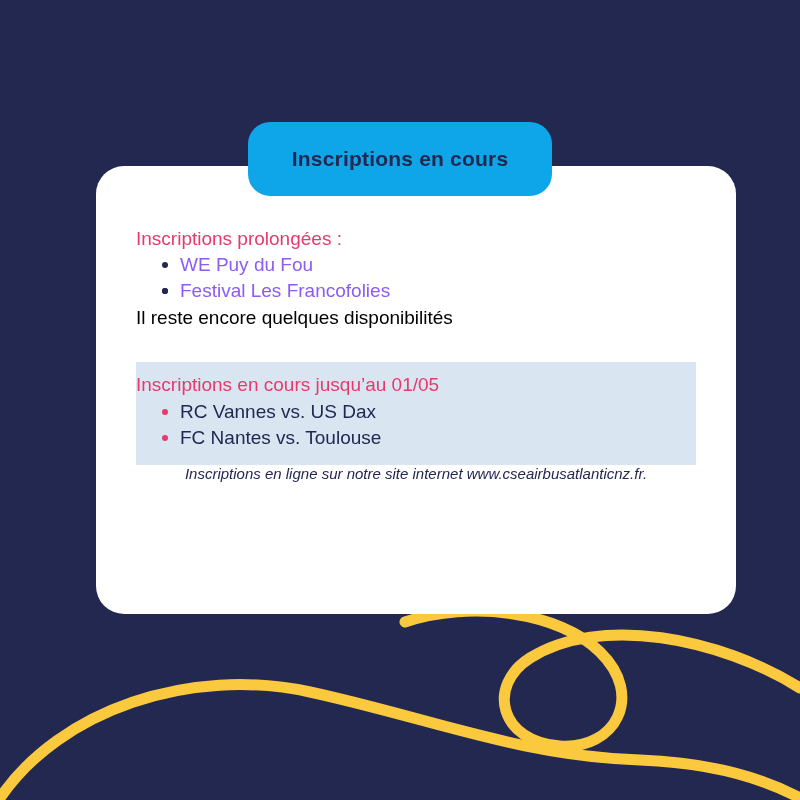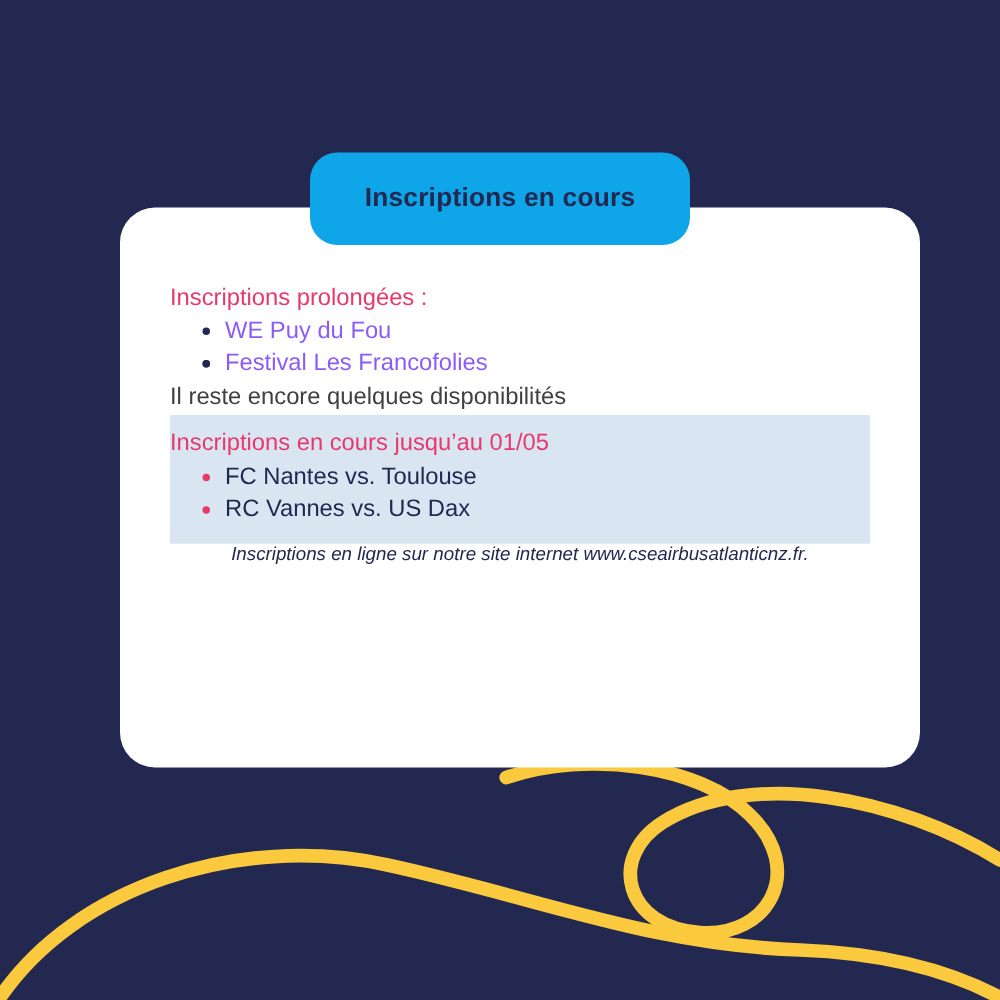--- a/index.html
+++ b/index.html
@@ -88,26 +88,27 @@
   ul.items li .bullet {
     position: absolute;
     left: 0;
     top: 10px;
     width: 6px;
     height: 6px;
     border-radius: 50%;
     background: #232851;
   }
   .note-line {
-    color: #404040;
+    color: #000000;
     font-size: 19px;
     margin-top: 1px;
     line-height: 1.38;
   }
   .highlight-block {
+    margin-top: 30px;
     background: #d9e6f2;
     padding: 12px 0 14px 0;
   }
   .highlight-block .section-heading {
     padding-left: 0;
     margin-bottom: 3px;
   }
   .highlight-block ul.items li {
     color: #232851;
   }
@@ -140,22 +141,22 @@
           <li><span class="bullet"></span><span>WE Puy du Fou</span></li>
           <li><span class="bullet"></span></li>
           <li><span class="bullet"></span><span>Festival Les Francofolies</span></li>
         </ul>
         <div class="note-line">Il reste encore quelques disponibilités</div>
       </div>
 
       <div class="highlight-block">
         <div class="section-heading">Inscriptions en cours jusqu’au 01/05</div>
         <ul class="items">
+          <li><span class="bullet"></span><span>RC Vannes vs. US Dax</span></li>
           <li><span class="bullet"></span><span>FC Nantes vs. Toulouse</span></li>
-          <li><span class="bullet"></span><span>RC Vannes vs. US Dax</span></li>
         </ul>
       </div>
 
       <div class="footer-note">Inscriptions en ligne sur notre site internet www.cseairbusatlanticnz.fr.</div>
 
     </div>
   </div>
 
   <div class="title-pill">
     <span class="title-text">Inscriptions en cours</span>

